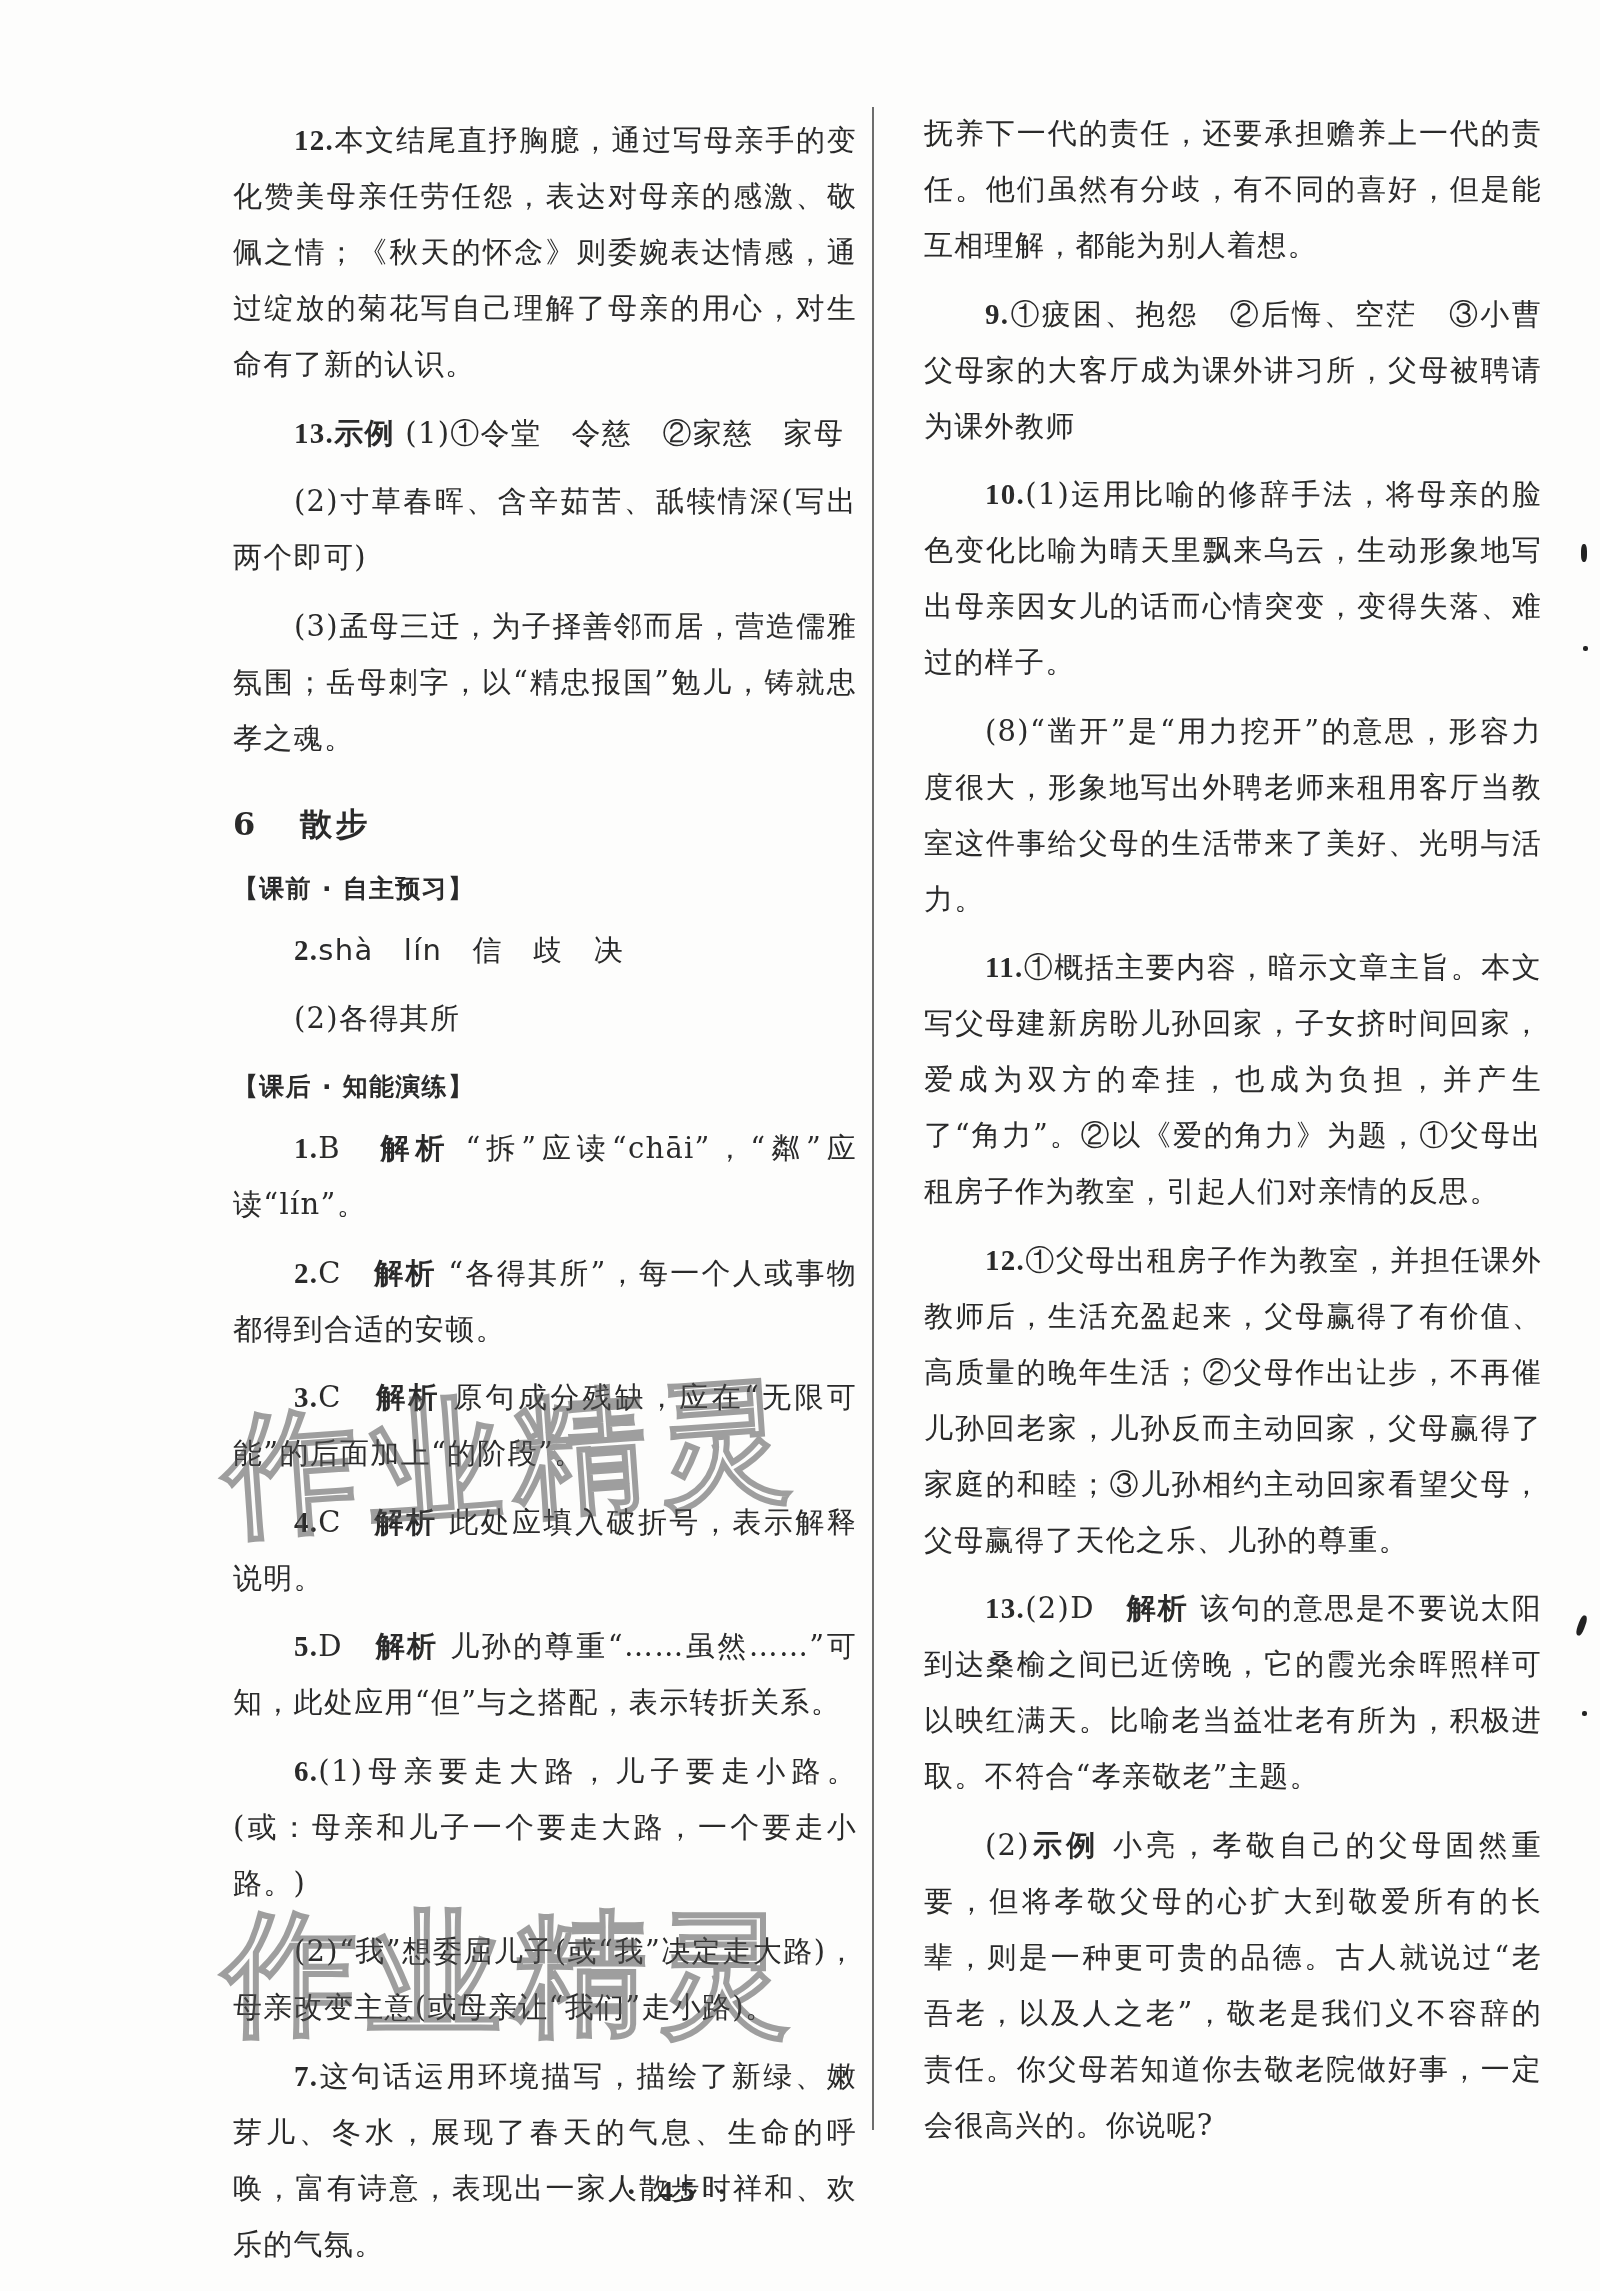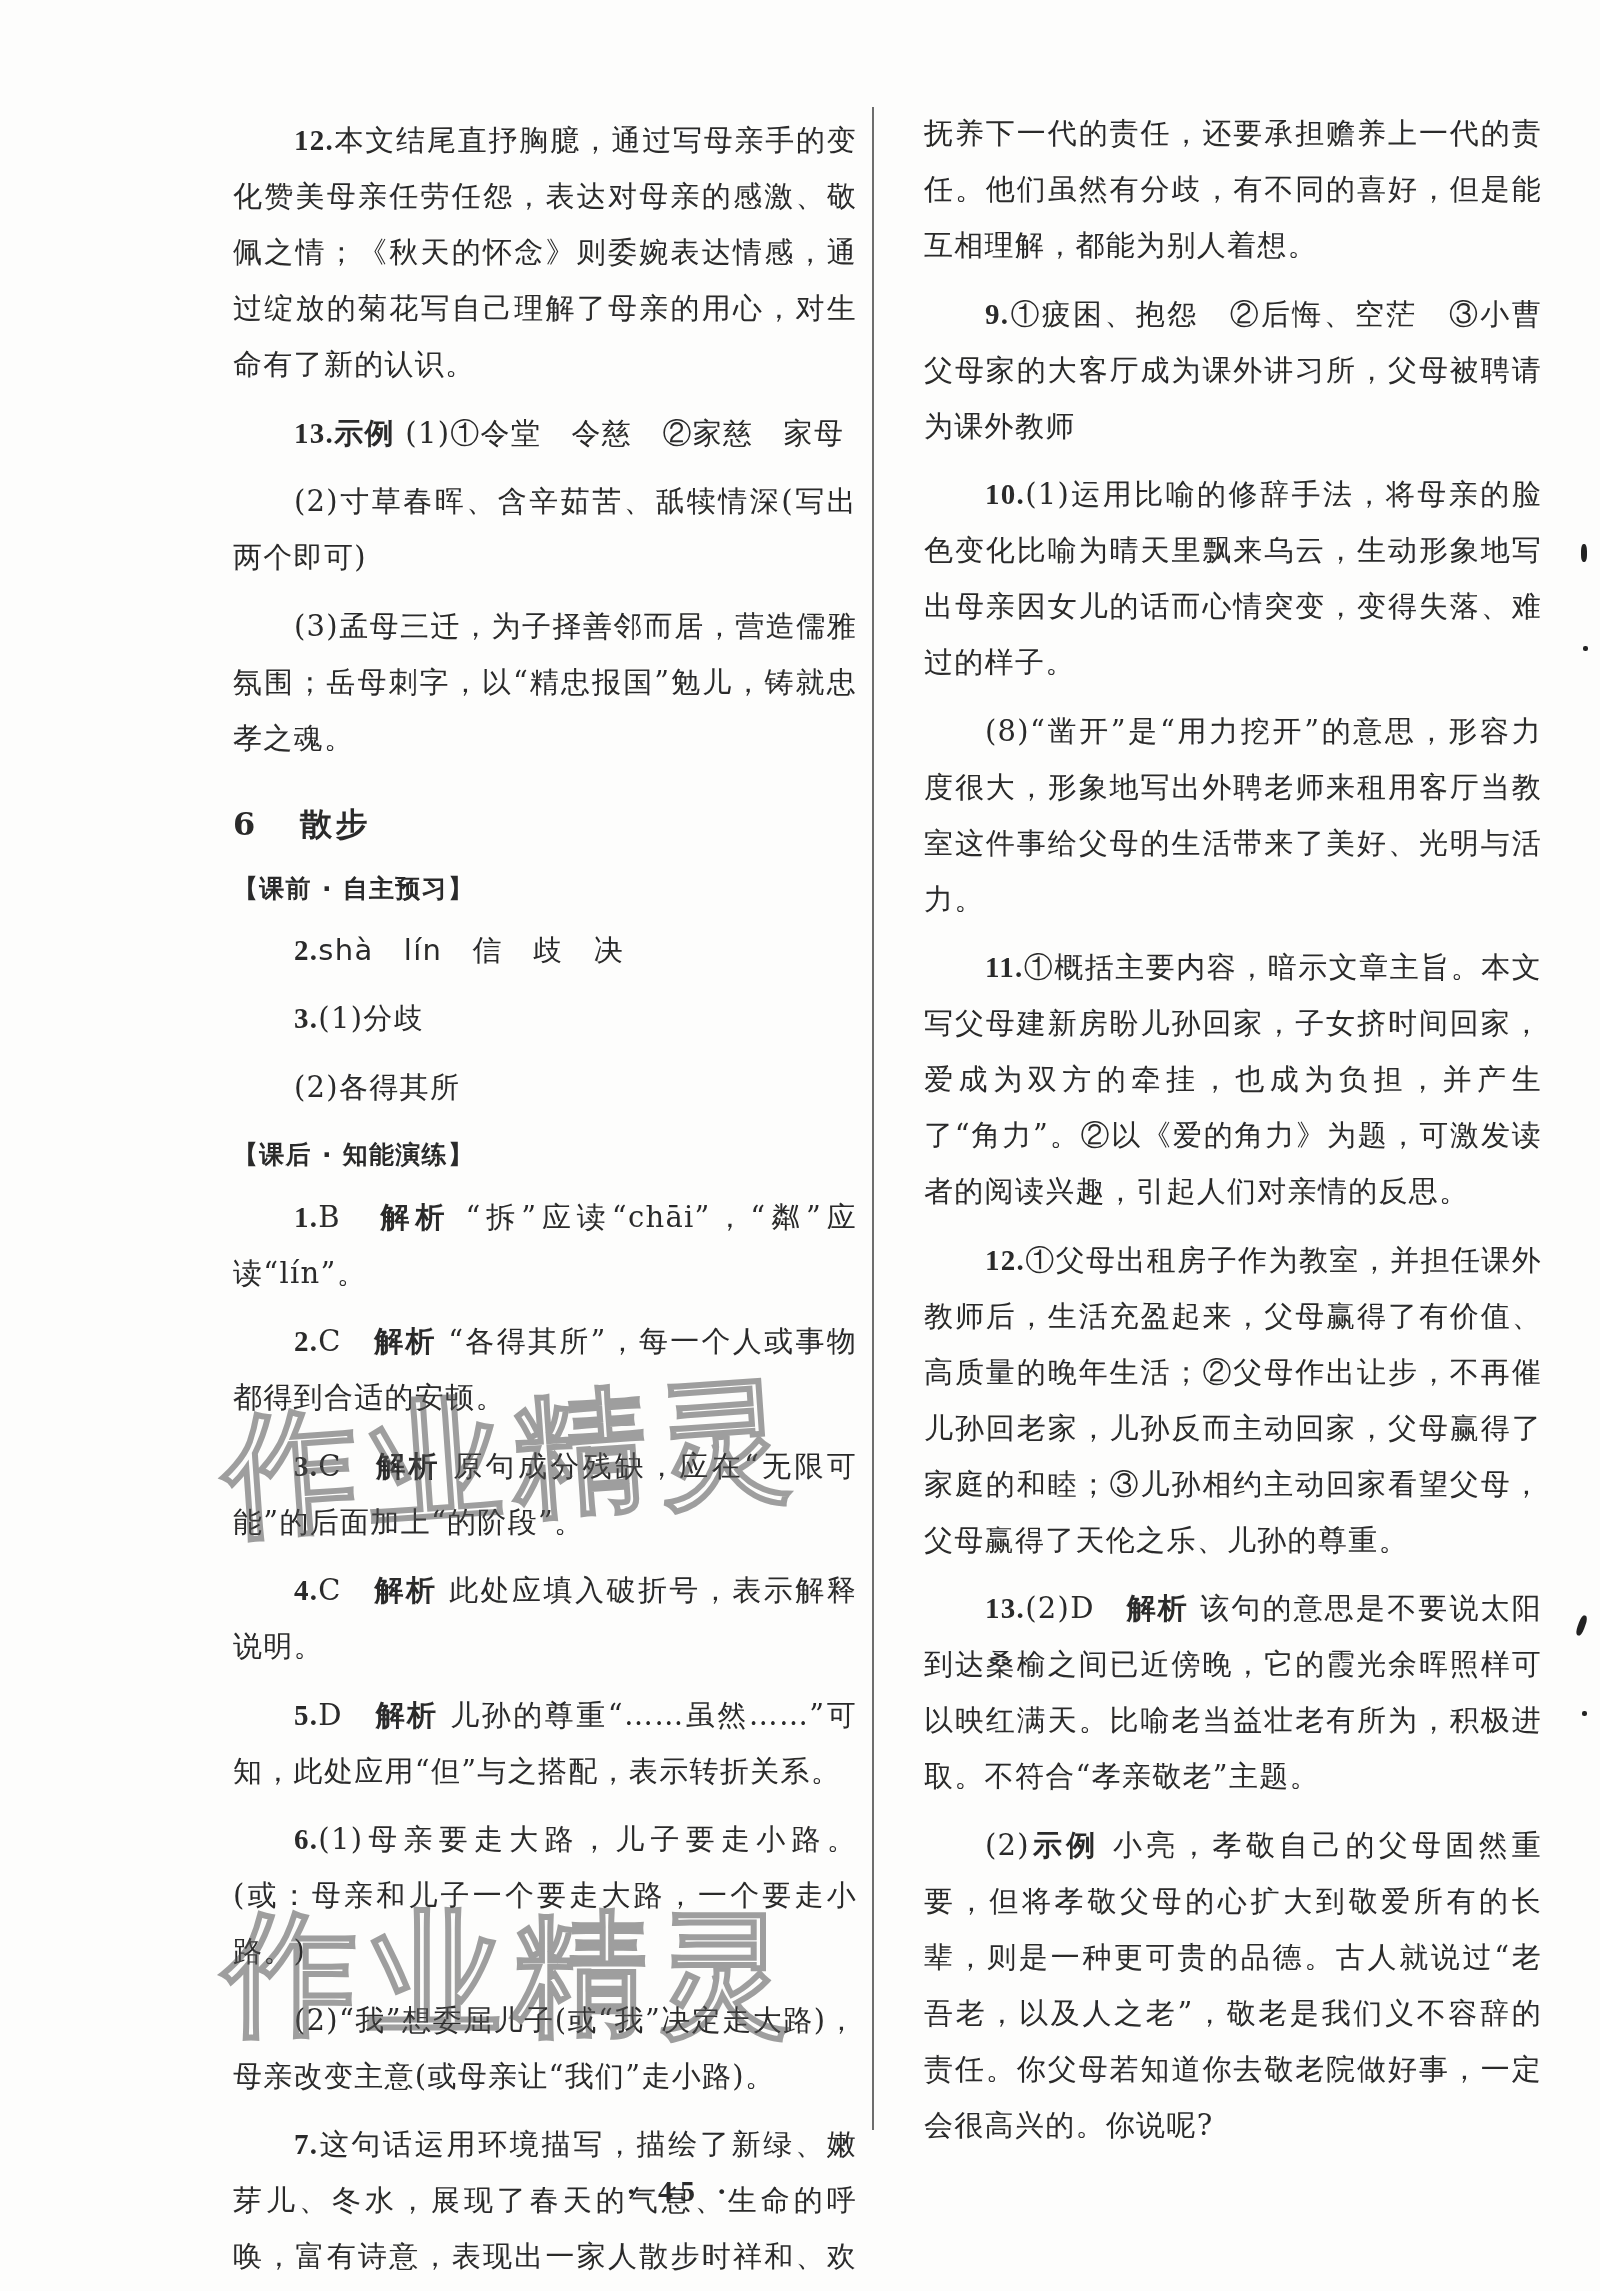--- a/index.html
+++ b/index.html
@@ -68,23 +68,20 @@
 
   <p class="p section-title">
     <span>6</span><span class="gap"></span><span>散步</span>
   </p>
 
   <p class="p bracket-head" style="padding-left:0">【课前 · 自主预习】</p>
   <p class="p">
     <span class="num">2.</span><span class="pinyin">shà　lín</span><span>　信　歧　决</span>
   </p>
   <p class="p">
-    <span class="num">3.</span><span>(1)分歧</span>
-  </p>
-  <p class="p">
     <span>(2)各得其所</span>
   </p>
 
   <p class="p bracket-head">【课后 · 知能演练】</p>
   <p class="p">
     <span class="num">1.</span><span>B</span>　<span class="kw">解析</span> <span>“拆”应读“chāi”，“粼”应读“lín”。</span>
   </p>
   <p class="p">
     <span class="num">2.</span><span>C</span>　<span class="kw">解析</span> <span>“各得其所”，每一个人或事物都得到合适的安顿。</span>
   </p>
@@ -115,21 +112,21 @@
   <p class="p">
     <span class="num">9.</span><span>①疲困、抱怨　②后悔、空茫　③小曹父母家的大客厅成为课外讲习所，父母被聘请为课外教师</span>
   </p>
 
   <p class="p">
     <span class="num">10.</span><span>(1)运用比喻的修辞手法，将母亲的脸色变化比喻为晴天里飘来乌云，生动形象地写出母亲因女儿的话而心情突变，变得失落、难过的样子。</span>
   </p>
   <p class="p"><span>(8)“凿开”是“用力挖开”的意思，形容力度很大，形象地写出外聘老师来租用客厅当教室这件事给父母的生活带来了美好、光明与活力。</span></p>
 
   <p class="p">
-    <span class="num">11.</span><span>①概括主要内容，暗示文章主旨。本文写父母建新房盼儿孙回家，子女挤时间回家，爱成为双方的牵挂，也成为负担，并产生了“角力”。②以《爱的角力》为题，可激发读者的阅读兴趣，引起人们对亲情的反思。</span>
+    <span class="num">11.</span><span>①概括主要内容，暗示文章主旨。本文写父母建新房盼儿孙回家，子女挤时间回家，爱成为双方的牵挂，也成为负担，并产生了“角力”。②以《爱的角力》为题，①父母出租房子作为教室，引起人们对亲情的反思。</span>
   </p>
 
   <p class="p">
     <span class="num">12.</span><span>①父母出租房子作为教室，并担任课外教师后，生活充盈起来，父母赢得了有价值、高质量的晚年生活；②父母作出让步，不再催儿孙回老家，儿孙反而主动回家，父母赢得了家庭的和睦；③儿孙相约主动回家看望父母，父母赢得了天伦之乐、儿孙的尊重。</span>
   </p>
 
   <p class="p">
     <span class="num">13.</span><span>(2)D</span>　<span class="kw">解析</span> <span>该句的意思是不要说太阳到达桑榆之间已近傍晚，它的霞光余晖照样可以映红满天。比喻老当益壮老有所为，积极进取。不符合“孝亲敬老”主题。</span>
   </p>
   <p class="p">

